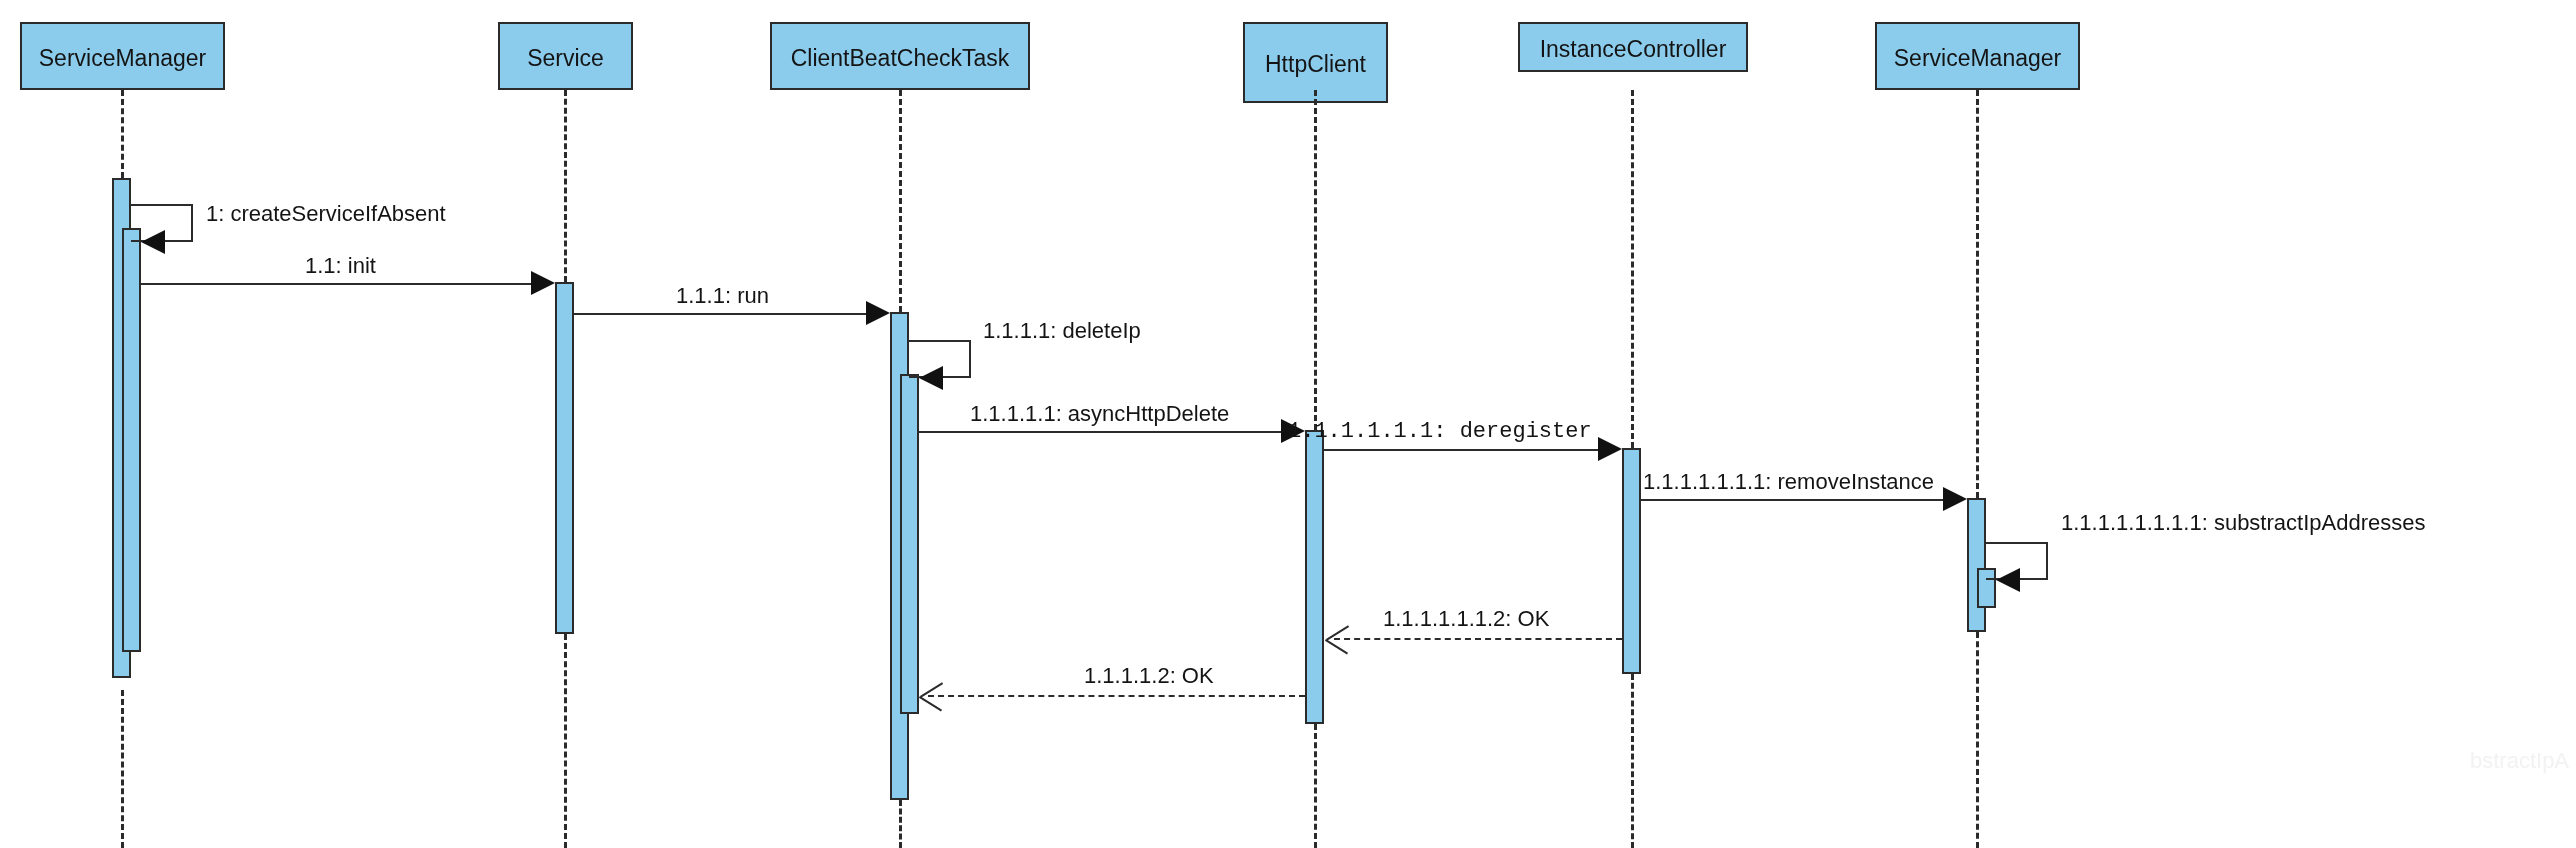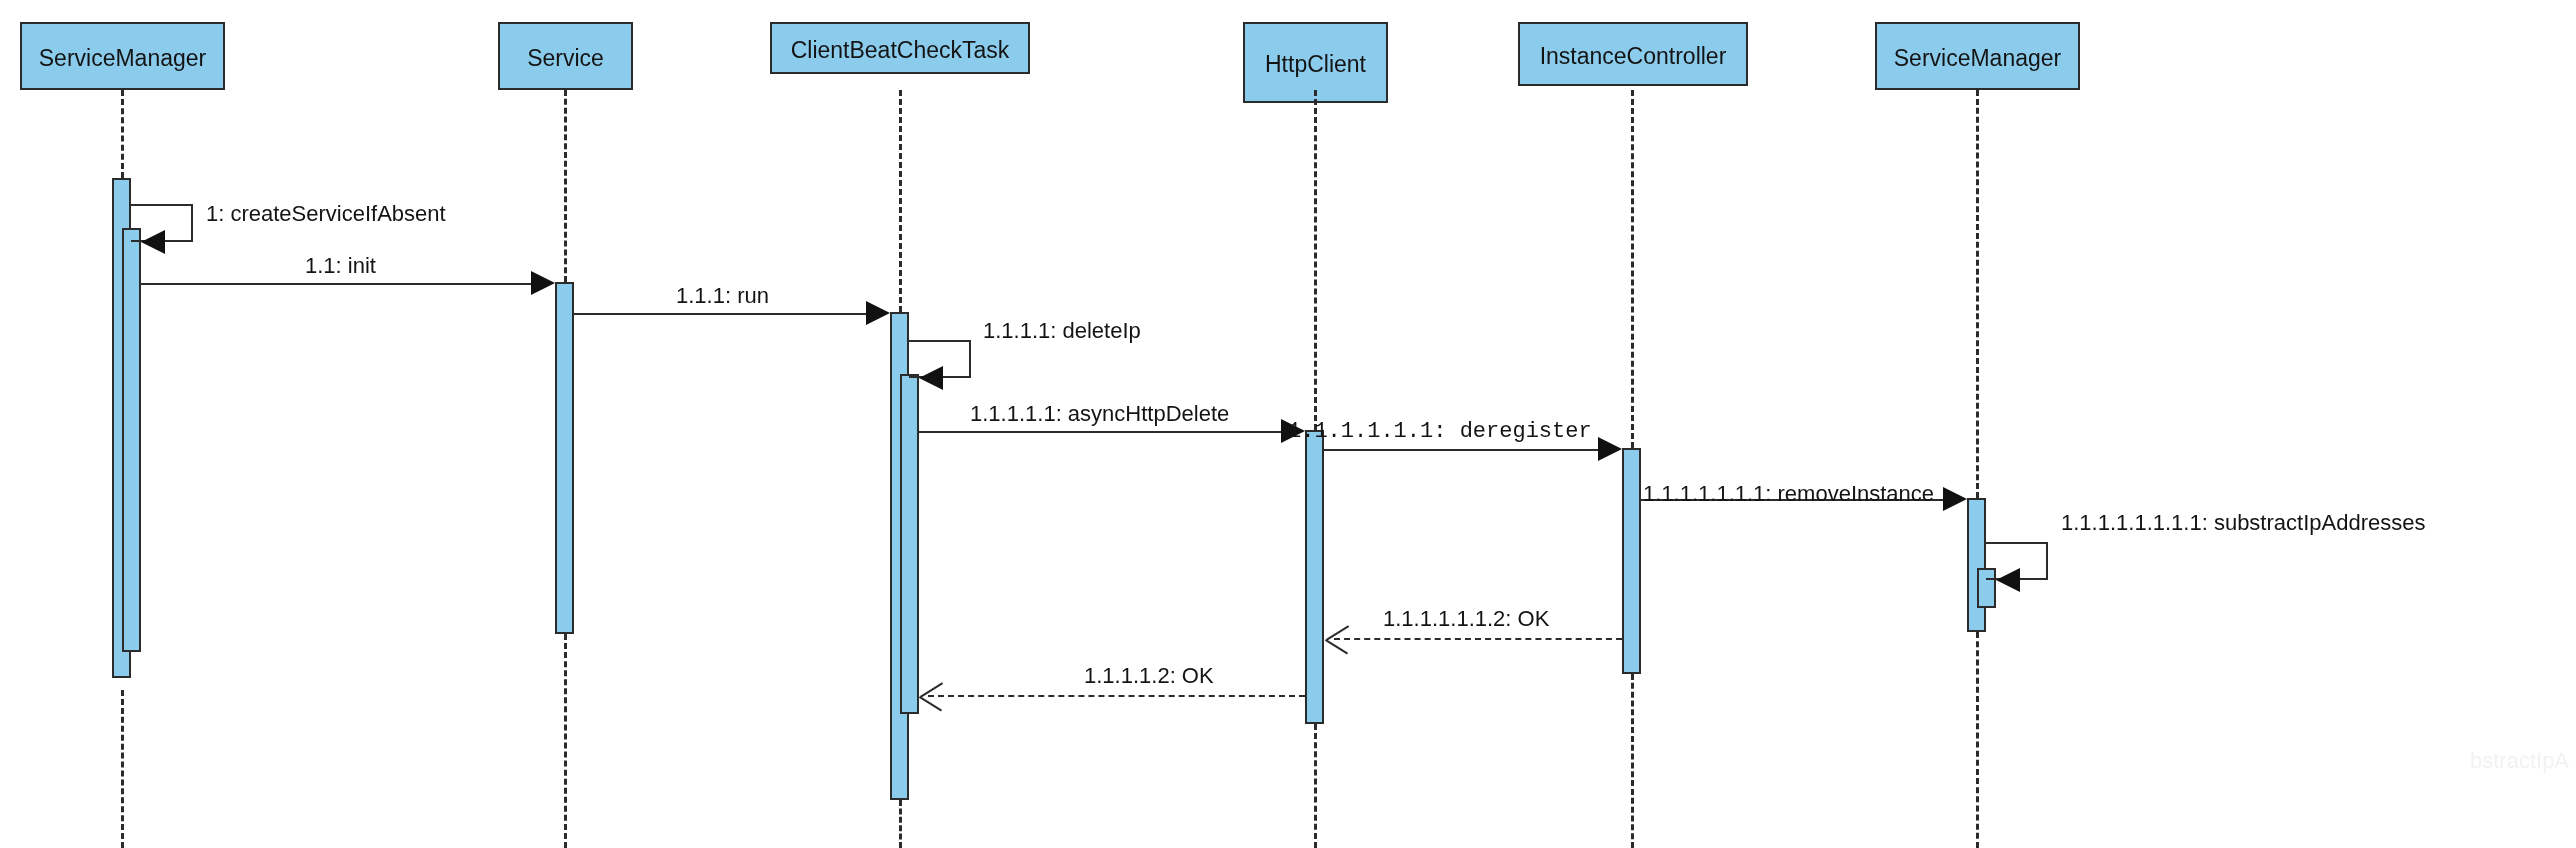--- a/index.html
+++ b/index.html
@@ -104,29 +104,29 @@
 <div id="canvas">
 
   <div class="lifeline-head" style="left:20px; top:22px; width:205px; height:68px;">
     <span class="head-label">ServiceManager</span>
   </div>
 
   <div class="lifeline-head" style="left:498px; top:22px; width:135px; height:68px;">
     <span class="head-label">Service</span>
   </div>
 
-  <div class="lifeline-head" style="left:770px; top:22px; width:260px; height:52px;">
+  <div class="lifeline-head" style="left:770px; top:22px; width:260px; height:68px;">
     <span class="head-label">ClientBeatCheckTask</span>
   </div>
 
   <div class="lifeline-head" style="left:1243px; top:22px; width:145px; height:81px;">
     <span class="head-label">HttpClient</span>
   </div>
 
-  <div class="lifeline-head" style="left:1518px; top:22px; width:230px; height:64px;">
+  <div class="lifeline-head" style="left:1518px; top:22px; width:230px; height:50px;">
     <span class="head-label">InstanceController</span>
   </div>
 
   <div class="lifeline-head" style="left:1875px; top:22px; width:205px; height:68px;">
     <span class="head-label">ServiceManager</span>
   </div>
 
   <div class="lifeline" style="left:121px; top:90px; height:88px;"></div>
   <div class="lifeline" style="left:121px; top:690px; height:158px;"></div>
 
@@ -179,21 +179,21 @@
   <div class="msg-line" style="left:919px; top:431px; width:362px;"></div>
   <div class="arrow-r" style="left:1281px; top:419px;"></div>
   <div class="msg-label" style="left:970px; top:403px;">1.1.1.1.1: asyncHttpDelete</div>
 
   <div class="msg-line" style="left:1324px; top:449px; width:274px;"></div>
   <div class="arrow-r" style="left:1598px; top:437px;"></div>
   <div class="msg-label" style="left:1288px; top:421px;font-family:Liberation Mono, monospace;">1.1.1.1.1.1: deregister</div>
 
   <div class="msg-line" style="left:1641px; top:499px; width:302px;"></div>
   <div class="arrow-r" style="left:1943px; top:487px;"></div>
-  <div class="msg-label" style="left:1643px; top:471px;margin-top:12px;">1.1.1.1.1.1.1: removeInstance</div>
+  <div class="msg-label" style="left:1643px; top:471px;">1.1.1.1.1.1.1: removeInstance</div>
 
   <div class="selfcall" style="left:1986px; top:542px; width:62px; height:38px;"></div>
   <div class="arrow-l" style="left:1996px; top:568px;"></div>
   <div class="msg-label" style="left:2061px; top:512px;">1.1.1.1.1.1.1.1: substractIpAddresses</div>
 
   <div class="msg-line ret" style="left:1334px; top:638px; width:288px;"></div>
   <div class="arrow-open-l" style="left:1326px; top:639px;">
     <i class="a"></i>
       <i class="b"></i>
   </div>

